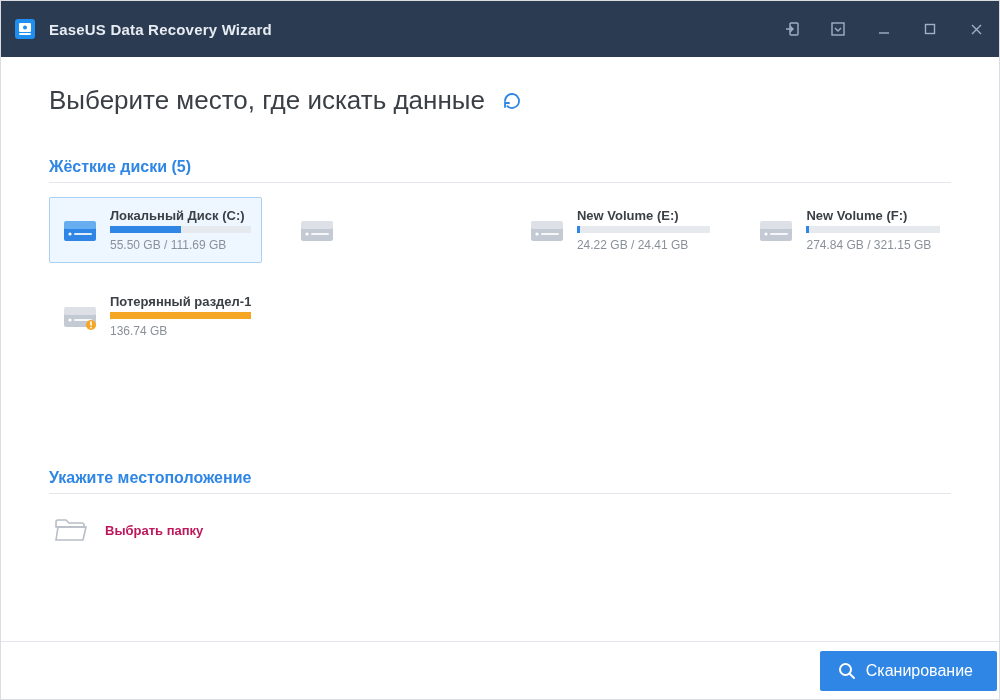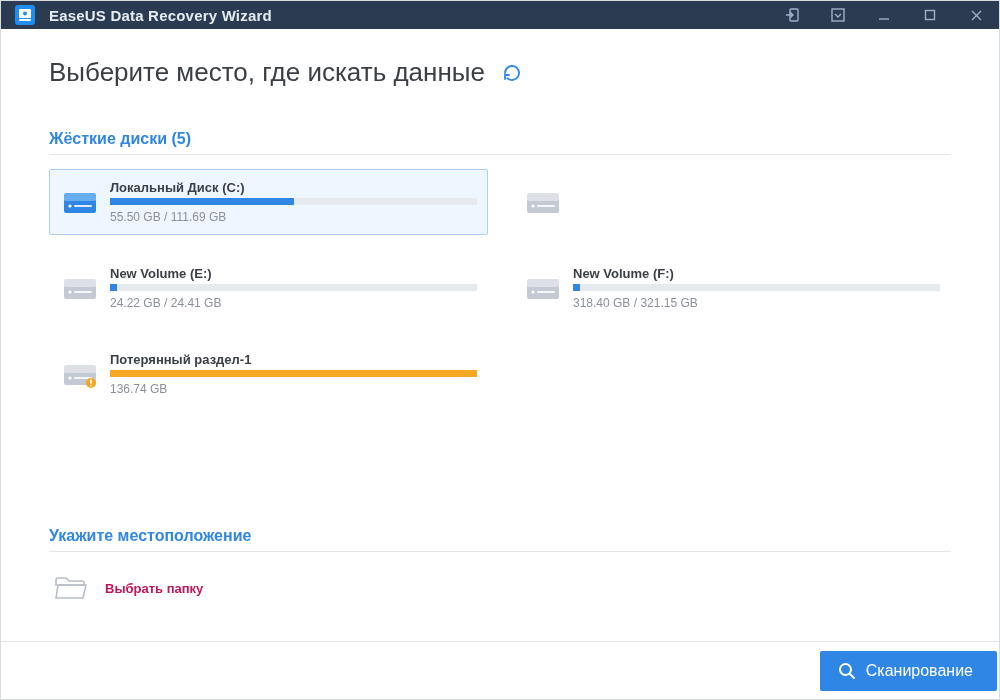--- a/index.html
+++ b/index.html
@@ -1,32 +1,32 @@
 <!DOCTYPE html>
 <html><head>
 <meta charset="utf-8">
 <style>
   * { box-sizing: border-box; margin: 0; padding: 0; font-family: "Segoe UI", Arial, sans-serif; }
   html, body { width: 1000px; height: 700px; overflow: hidden; background: #fff; }
   .window { width: 1000px; height: 700px; border: 1px solid #d9dde2; display: flex; flex-direction: column; }
   
-  .titlebar { height: 28px; background: #2b3b52; display: flex; align-items: center; color: #e7ecf3; }
+  .titlebar { height: 56px; background: #2b3b52; display: flex; align-items: center; color: #e7ecf3; }
   .titlebar .app-icon { width: 24px; height: 24px; margin-left: 12px; margin-right: 12px; display: flex; align-items: center; justify-content: center; }
   .titlebar .title { font-size: 15px; font-weight: 600; letter-spacing: .2px; }
   .titlebar .spacer { flex: 1; }
   .titlebar .win-btn { width: 46px; height: 44px; display: flex; align-items: center; justify-content: center; color: #9fb0c7; cursor: pointer; }
   
   .content { flex: 1; padding: 28px 48px 0 48px; position: relative; overflow: hidden; }
   .heading-row { display: flex; align-items: center; gap: 14px; }
   .heading { font-size: 26px; font-weight: 400; color: #3a3f45; }
   .refresh-btn { width: 26px; height: 26px; border-radius: 50%; display: flex; align-items: center; justify-content: center; cursor: pointer; color: #2f86e5; }
   .section-label { font-size: 16px; font-weight: 600; color: #2f86e5; margin-top: 42px; }
   .rule { height: 1px; background: #e3e7ec; margin-top: 6px; }
   
-  .disk-grid { display: grid; grid-template-columns: repeat(2, 1fr); column-gap: 24px; row-gap: 20px; margin-top: 14px; }
+  .disk-grid { display: grid; grid-template-columns: repeat(4, 1fr); column-gap: 24px; row-gap: 20px; margin-top: 14px; }
   .disk-card { display: flex; padding: 10px 10px 10px 10px; border: 1px solid transparent; border-radius: 2px; cursor: pointer; }
   .disk-card.selected { background: #eef6ff; border: 1px solid #aad0f5; }
   .disk-icon { width: 40px; height: 40px; margin-right: 10px; flex: 0 0 auto; display: flex; align-items: center; justify-content: center; }
   .disk-body { flex: 1; min-width: 0; }
   .disk-name { font-size: 13px; font-weight: 600; color: #3a3f45; margin-bottom: 3px; white-space: nowrap; overflow: hidden; text-overflow: ellipsis; }
   .bar { width: 100%; height: 7px; background: #e6e9ed; position: relative; }
   .bar .fill { position: absolute; left: 0; top: 0; bottom: 0; background: #2f86e5; }
   .bar .fill.orange { background: #f5a623; }
   .disk-cap { font-size: 12px; color: #8a9099; margin-top: 5px; }
   
@@ -149,21 +149,21 @@
       <rect x="3" y="10" width="32" height="8" rx="2" fill="#dde1e7"></rect>
       <circle cx="9" cy="23" r="1.6" fill="#fff"></circle>
       <rect x="13" y="22" width="18" height="2" rx="1" fill="#fff" opacity=".85"></rect>
             </svg>
           </span>
           <div class="disk-body">
             <div class="disk-name">New Volume (F:)</div>
             <div class="bar">
               <div class="fill" style="width: 2%;"></div>
             </div>
-            <div class="disk-cap">318.40 GB / 321.15 GB</div>
+            <div class="disk-cap">274.84 GB / 321.15 GB</div>
           </div>
         </div>
         <div class="disk-card">
           <span class="disk-icon">
             <svg width="38" height="34" viewBox="0 0 38 34">
       <rect x="3" y="16" width="32" height="14" rx="2" fill="#c4cad3"></rect>
       <rect x="3" y="10" width="32" height="8" rx="2" fill="#dde1e7"></rect>
       <circle cx="9" cy="23" r="1.6" fill="#fff"></circle>
       <rect x="13" y="22" width="18" height="2" rx="1" fill="#fff" opacity=".85"></rect>
               <circle cx="30" cy="28" r="5" fill="#f5a623"></circle>

